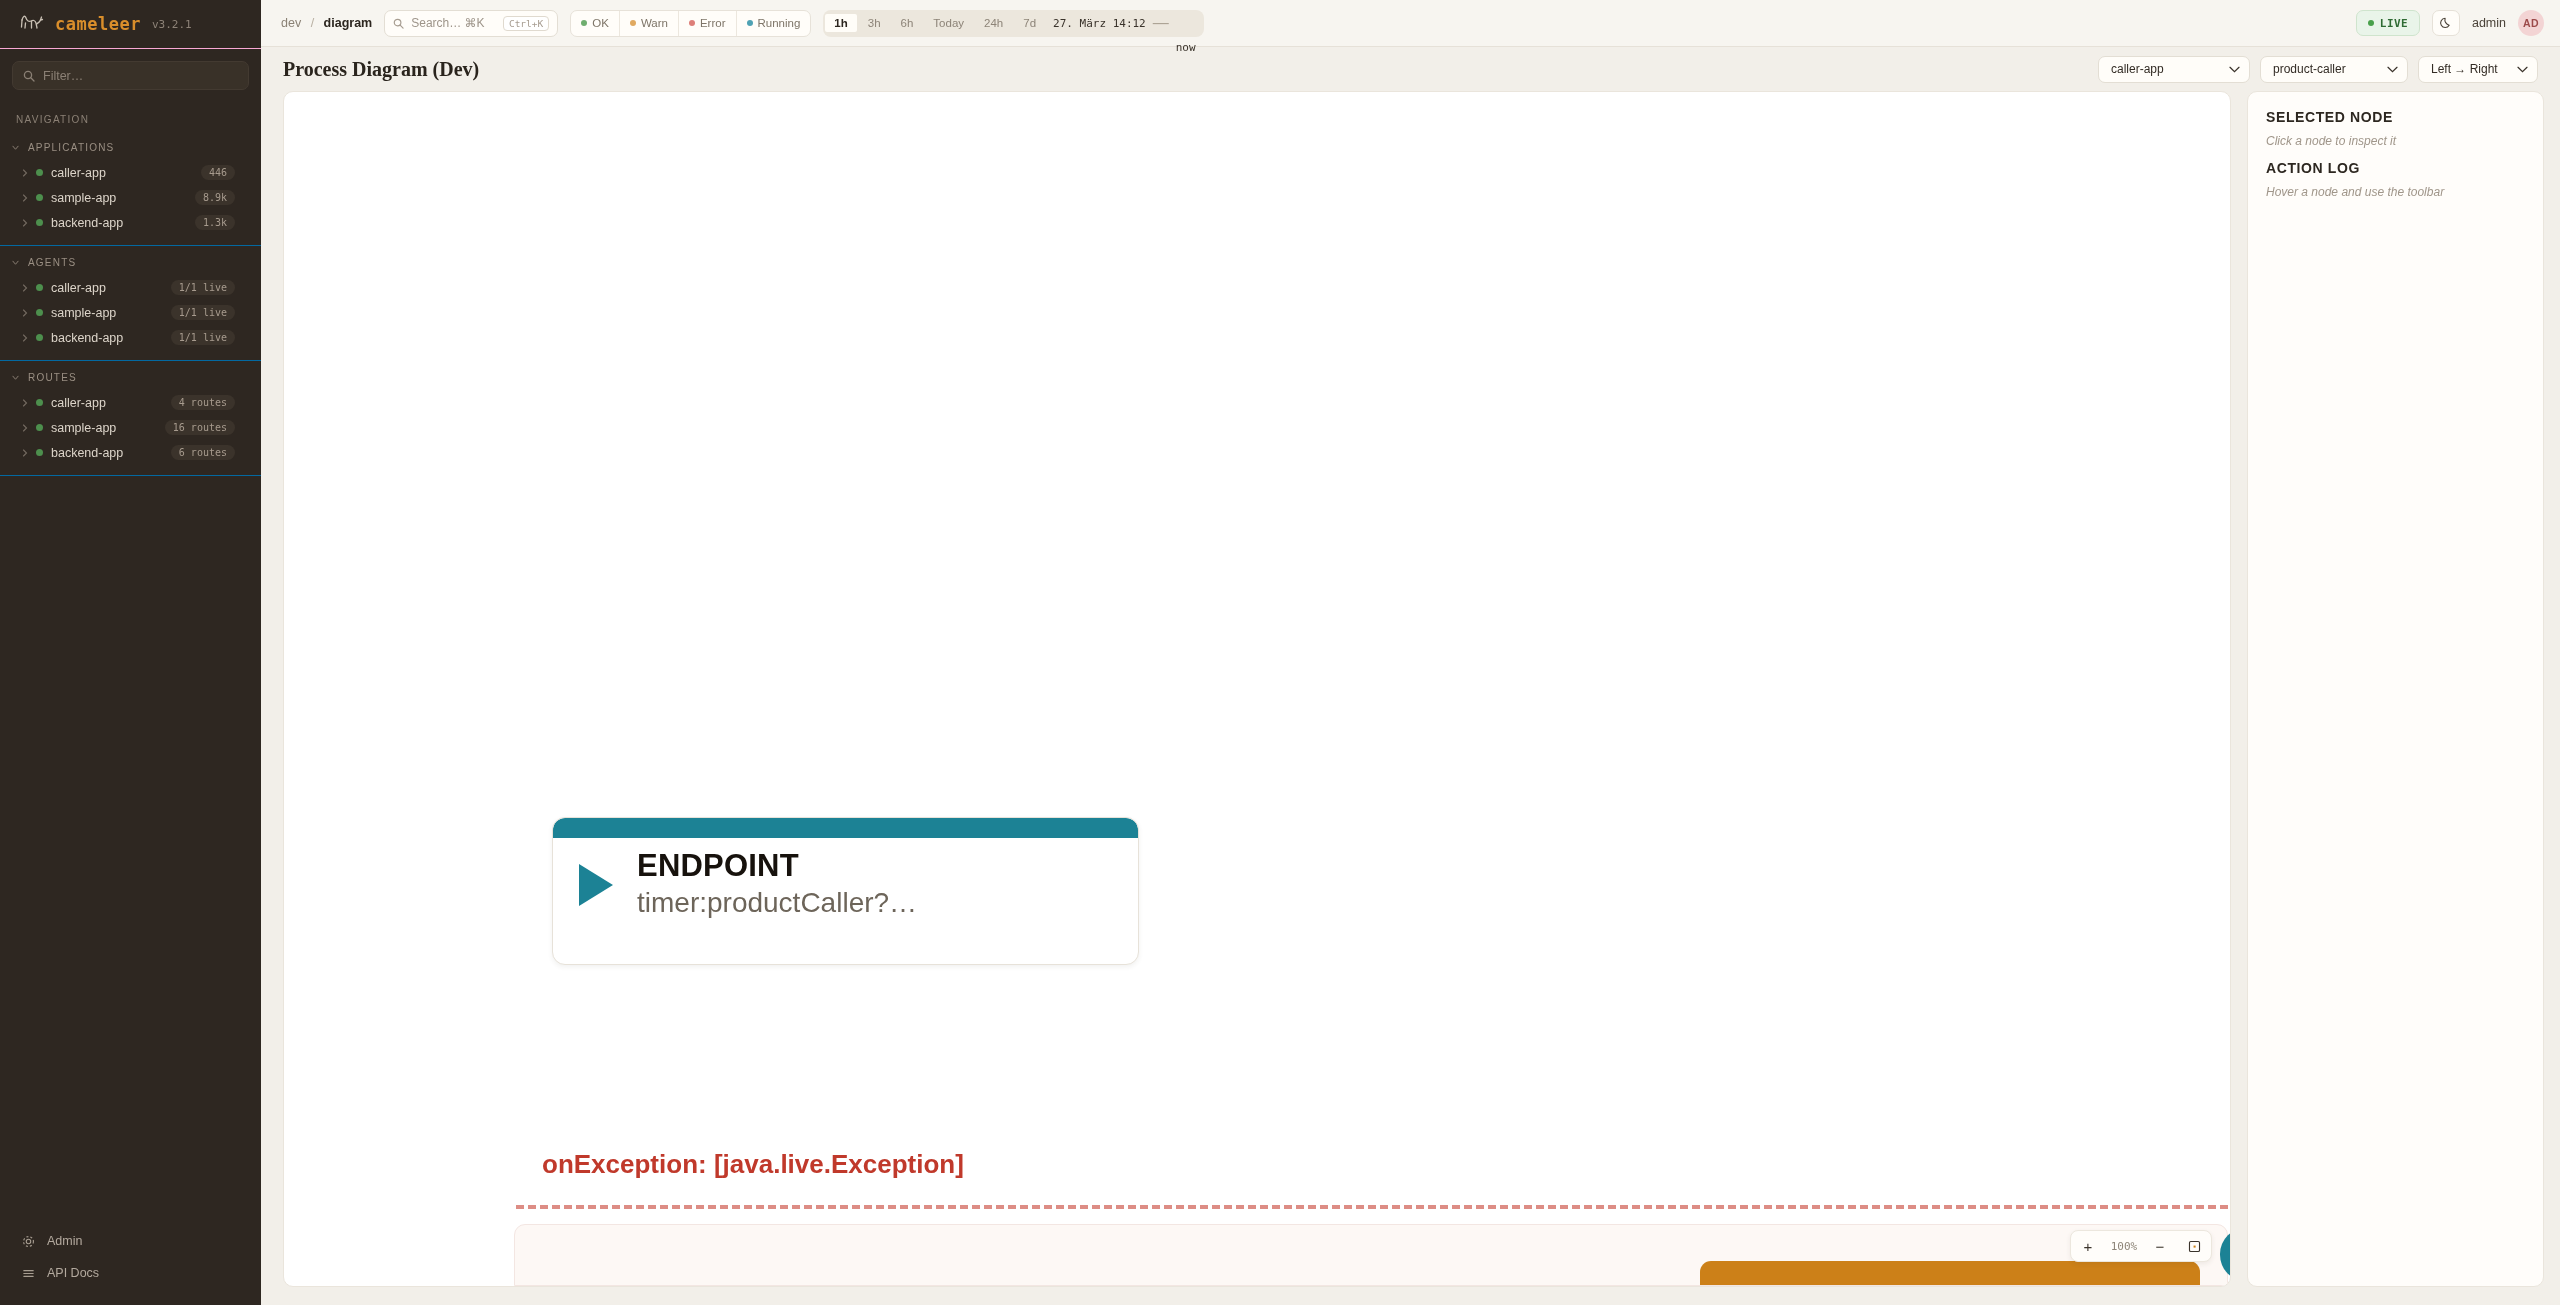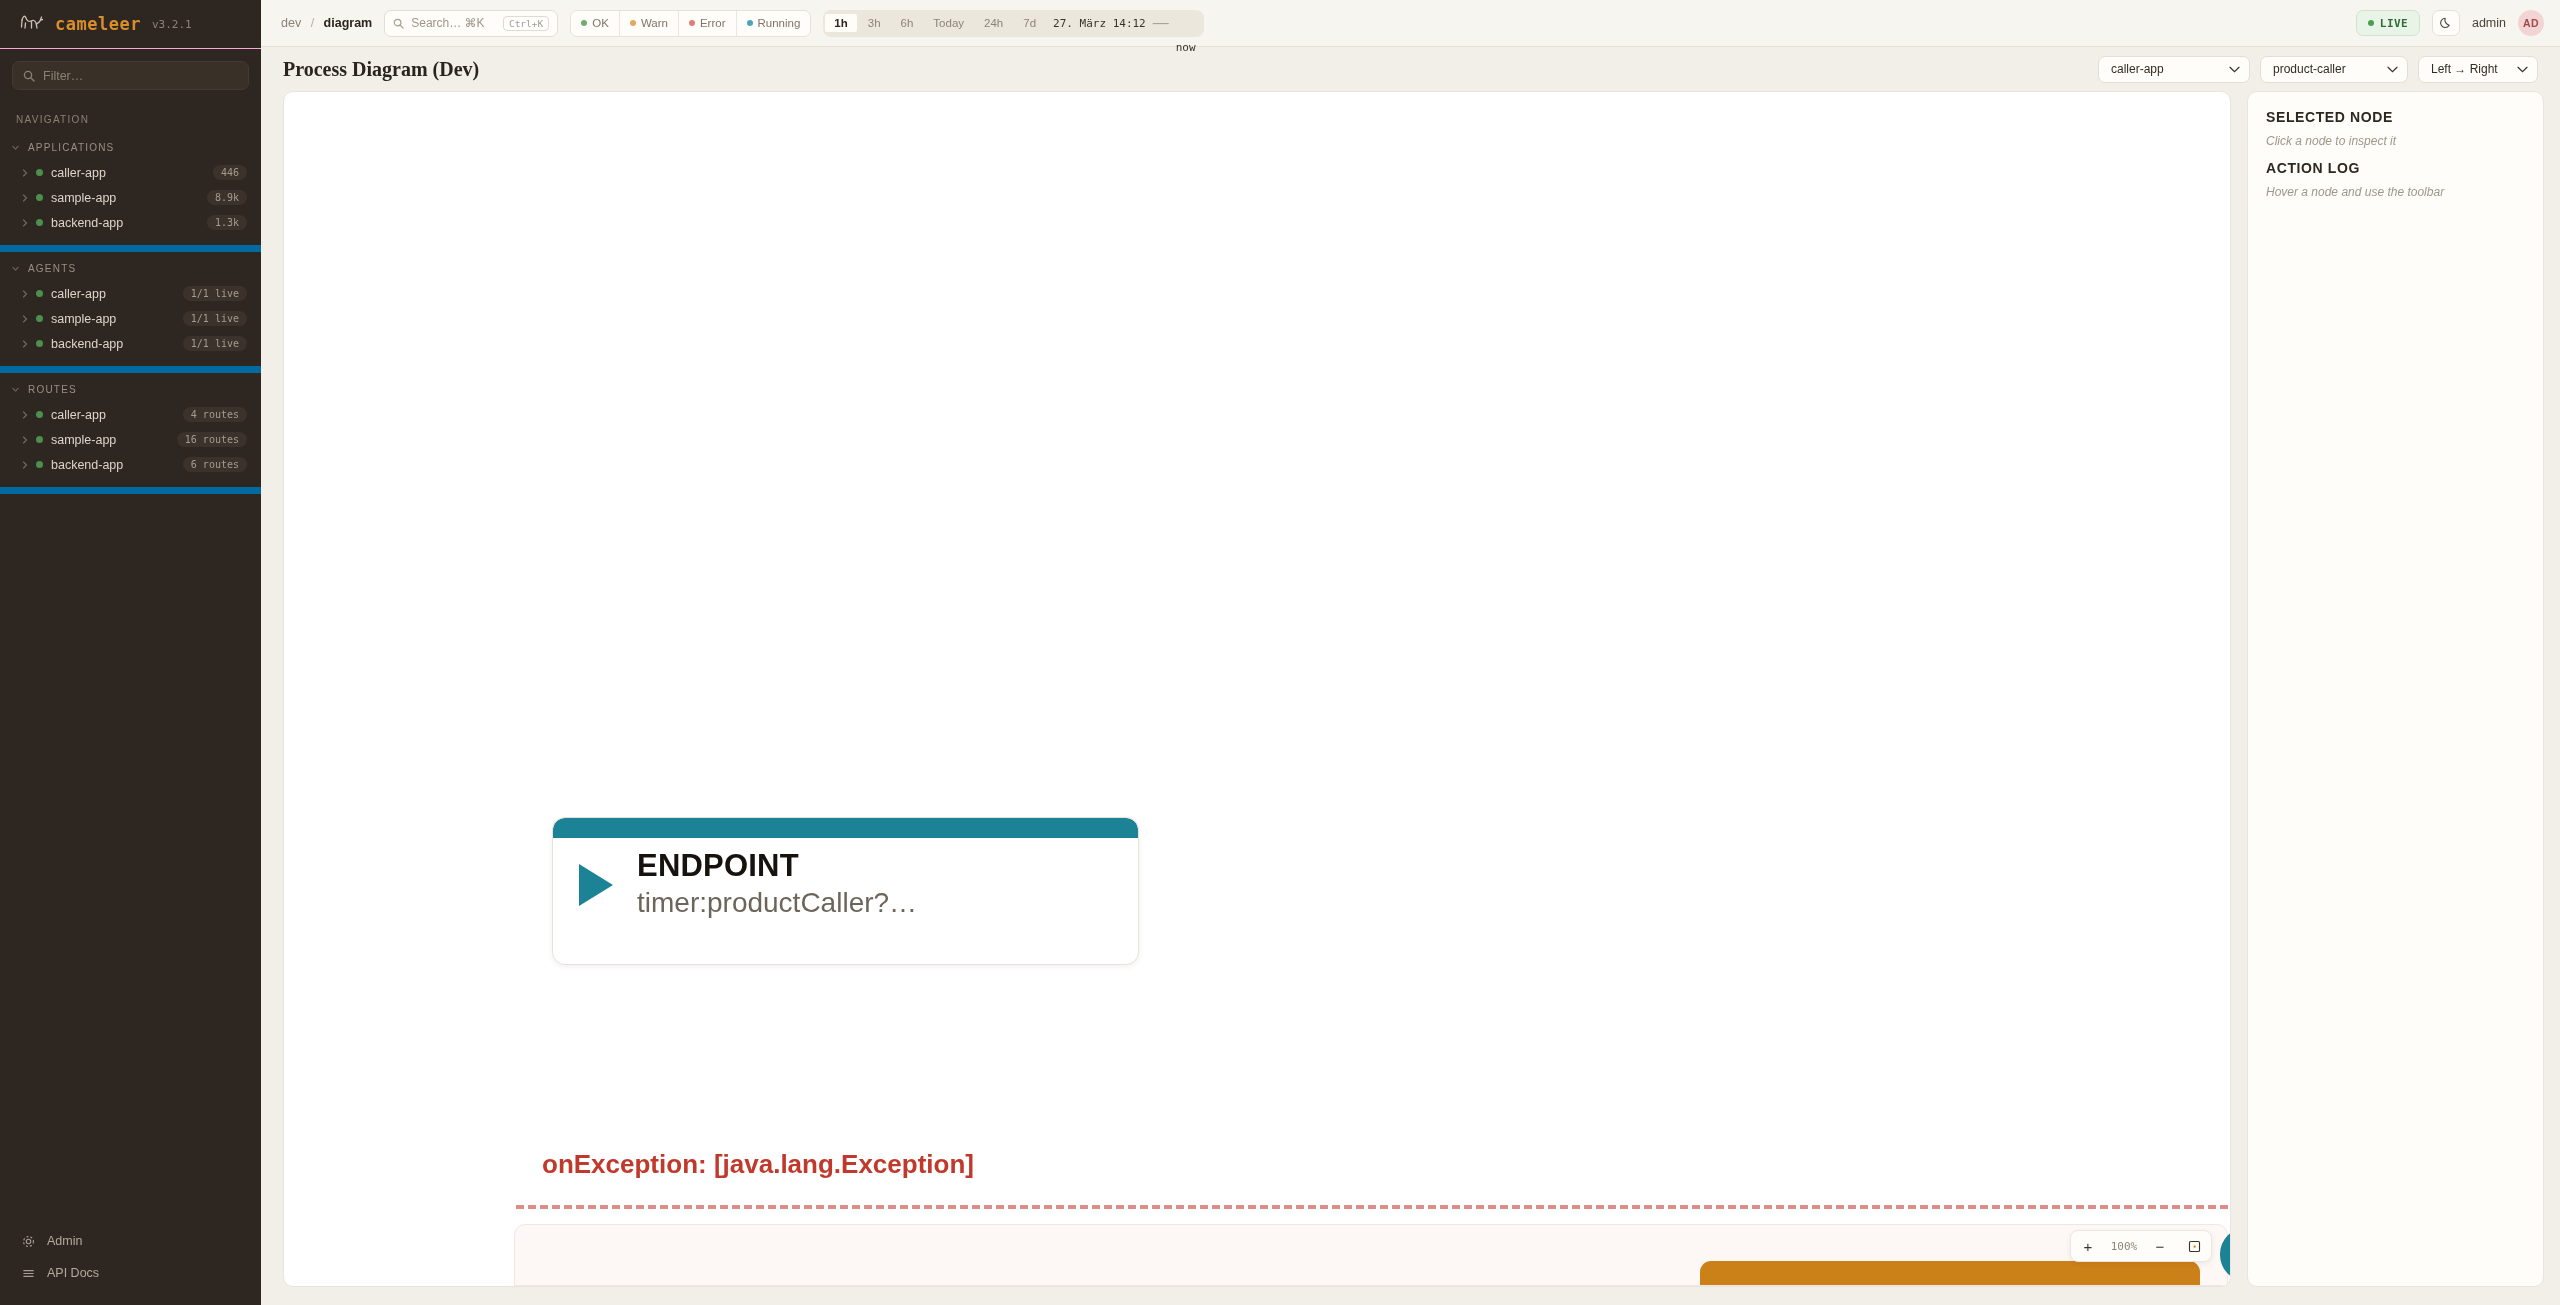--- a/index.html
+++ b/index.html
@@ -41,21 +41,21 @@
   .filter-input {
     background: transparent; border: 0; outline: none;
     color: #b6ada2; font-size: 12.5px; font-family: "Liberation Sans", sans-serif;
     width: 100%;
   }
   .filter-input::placeholder { color: #8b8075; }
   .nav-title {
     font-size: 10px; letter-spacing: 1.3px; color: #8b8075;
     padding: 14px 16px 6px 16px; text-transform: uppercase;
   }
-  .group { padding: 4px 0 10px 0; border-bottom: 7px solid #0369a1; }
+  .group { padding: 4px 12px 10px 0; border-bottom: 1px solid #0369a1; }
   .group:last-of-type { border-bottom: 0; }
   .group-head {
     display: flex; align-items: center; gap: 9px;
     padding: 7px 16px 7px 12px;
     font-size: 10px; letter-spacing: 1.2px; color: #9a8f83;
     text-transform: uppercase;
   }
   .caret-sm { width: 7px; height: 7px; flex: 0 0 auto; }
   .nav-row {
     display: flex; align-items: center; gap: 8px;
@@ -478,21 +478,21 @@
           <div class="node-bar"></div>
           <div class="node-body">
             <div class="play"></div>
             <div>
               <div class="node-kind">ENDPOINT</div>
               <div class="node-uri">timer:productCaller?…</div>
             </div>
           </div>
         </div>
 
-        <div class="exc-label">onException: [java.lang.Exception]</div>
+        <div class="exc-label">onException: [java.live.Exception]</div>
         <div class="exc-dash"></div>
 
         <div class="exc-zone">
           <div class="orange-node-a"></div>
 
           <div class="trace-pill">TRACE</div>
         </div>
 
         <div class="zoomctl">
           <div class="zbtn">+</div>

